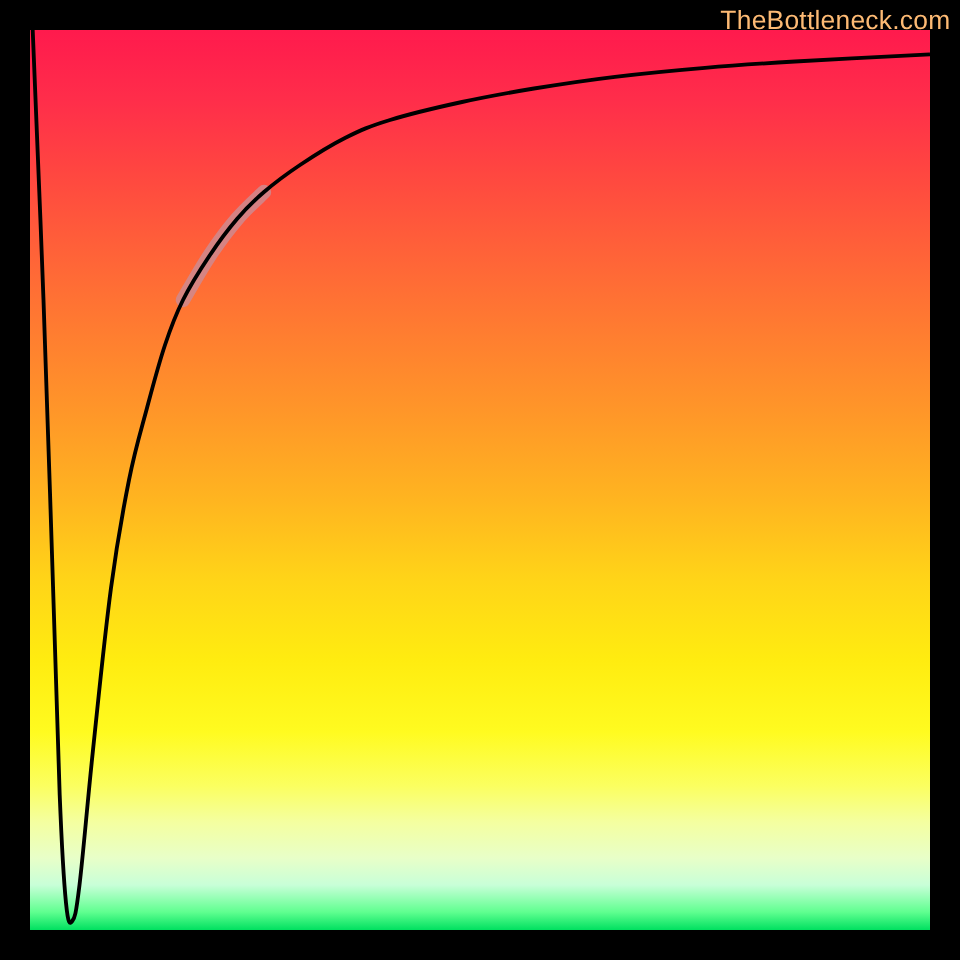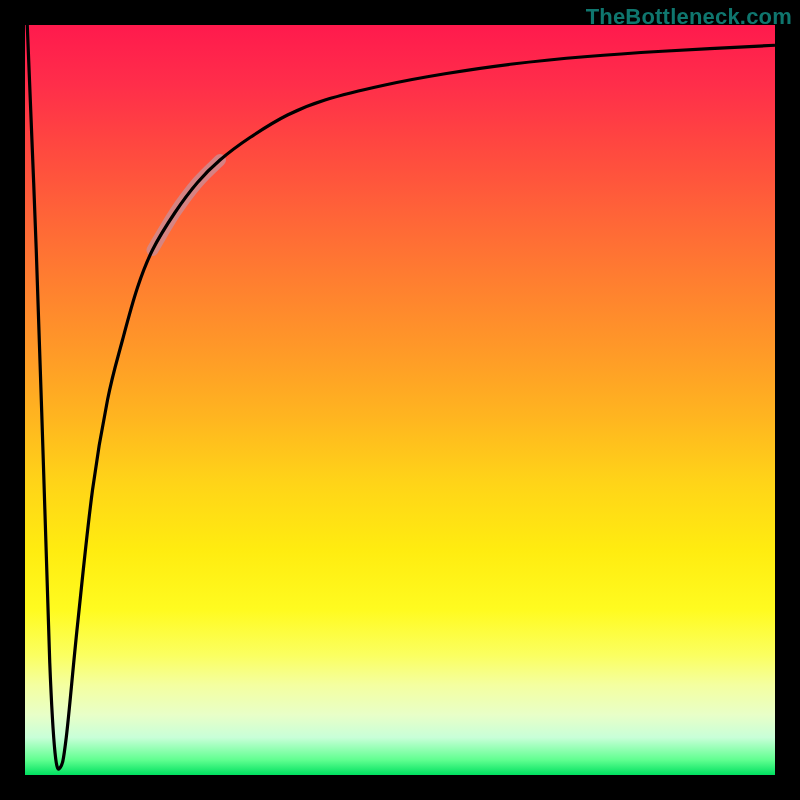--- a/index.html
+++ b/index.html
@@ -41,22 +41,22 @@
       #60ff90 98%,
       #00e060 100%
     );
   }
   .watermark {
     position: absolute;
     top: 4px;
     right: 8px;
     font-family: Arial, Helvetica, sans-serif;
     font-size: 22px;
-    font-weight: 700;
-    color: #0f766e;
+    font-weight: 400;
+    color: #fdba74;
     letter-spacing: 0.2px;
     user-select: none;
   }
   svg.curve {
     position: absolute;
     left: 25px;
     top: 25px;
     width: 750px;
     height: 750px;
     overflow: visible;

